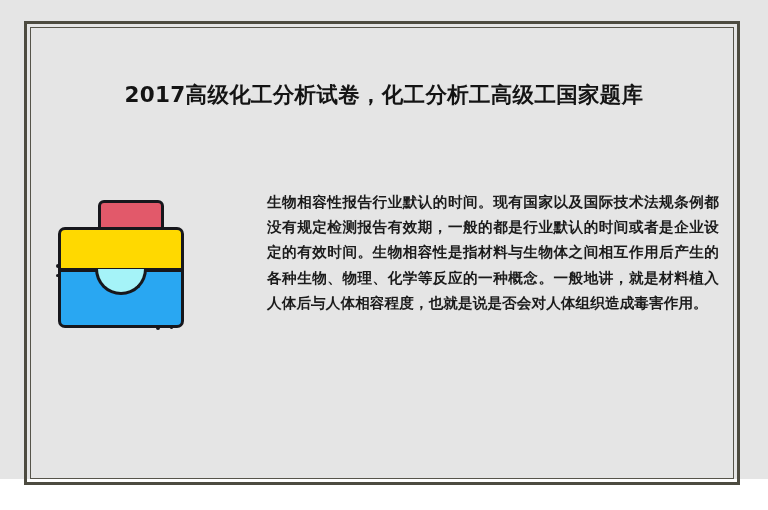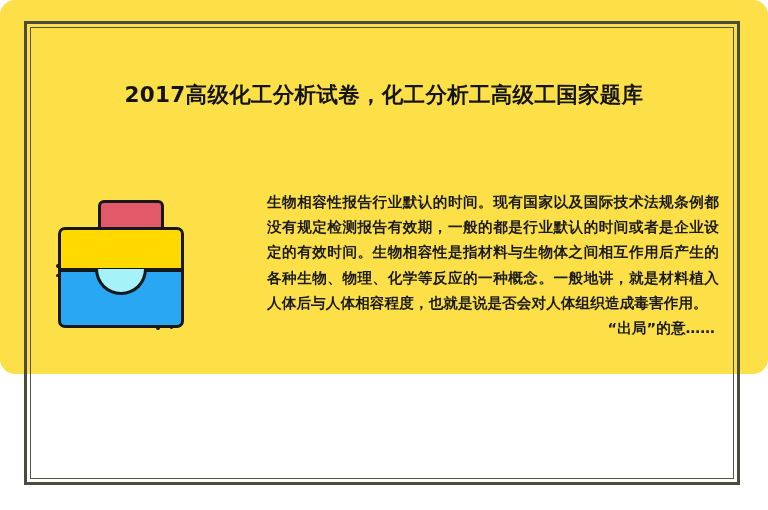--- a/index.html
+++ b/index.html
@@ -9,24 +9,23 @@
   body {
     width: 768px;
     height: 510px;
     overflow: hidden;
     font-family: "DejaVu Sans", "Liberation Sans", sans-serif;
   }
 
   #page {
     position: relative;
     width: 768px;
-    height: 374px;
-    background: #fde047;
+    height: 479px;
+    background: #e5e5e5;
     box-sizing: border-box;
-    border-radius: 15px;
   }
 
   
   .frame-outer {
     position: absolute;
     left: 24px;
     top: 21px;
     width: 716px;
     height: 464px;
     border: 3px solid #4d4b40;
@@ -160,16 +159,15 @@
     <div class="il-body"></div>
     <div class="il-arc"></div>
     <span class="il-dot il-dot-left"></span>
     <span class="il-dot il-dot-left2"></span>
     <span class="il-dot il-dot-bot"></span>
     <span class="il-dot il-dot-bot2"></span>
   </div>
 
   <div class="bodytext">
     <span>生物相容性报告行业默认的时间。现有国家以及国际技术法规条例都没有规定检测报告有效期，一般的都是行业默认的时间或者是企业设定的有效时间。生物相容性是指材料与生物体之间相互作用后产生的各种生物、物理、化学等反应的一种概念。一般地讲，就是材料植入人体后与人体相容程度，也就是说是否会对人体组织造成毒害作用。</span>
-    <span class="tail">“出局”的意……</span>
   </div>
 
 </div>
 
 </body></html>

